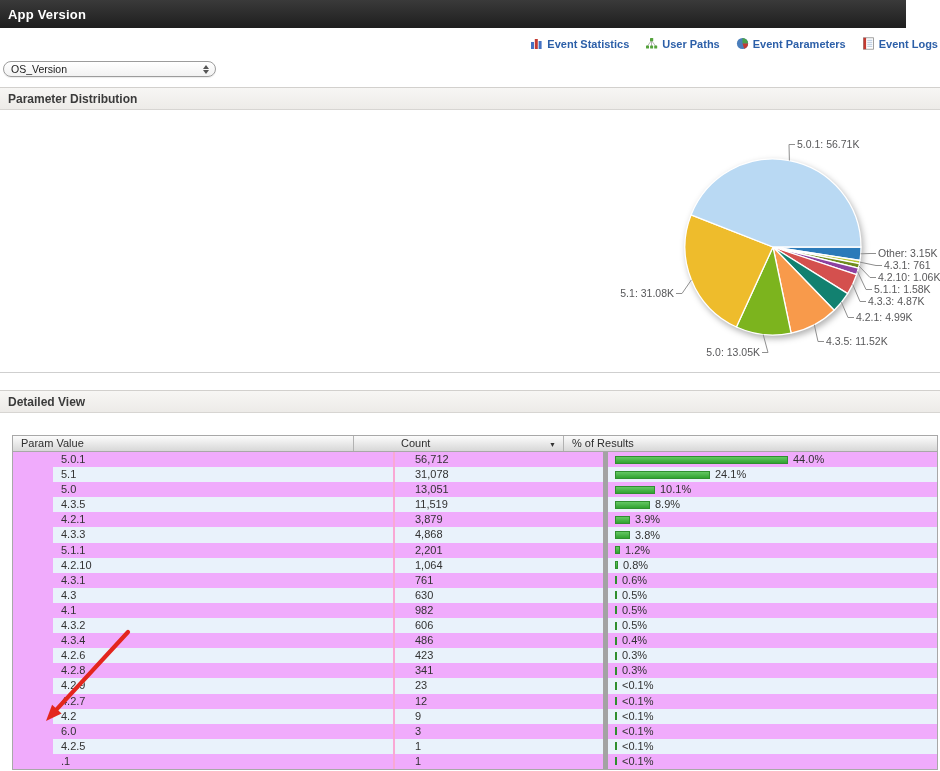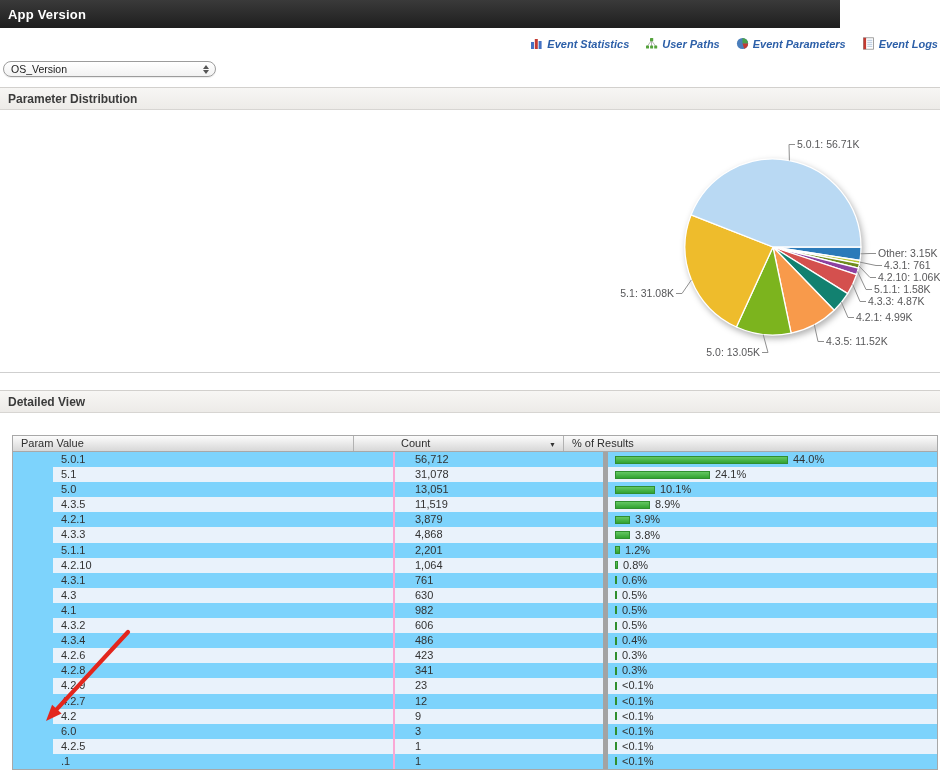--- a/index.html
+++ b/index.html
@@ -1,26 +1,26 @@
 <!DOCTYPE html>
 <html><head>
 <meta charset="utf-8">
 <style>
   * { margin:0; padding:0; box-sizing:border-box; }
   html,body { background:#fff; }
   body { font-family:"Liberation Sans","DejaVu Sans",sans-serif; }
   #page { position:relative; width:940px; height:771px; background:#fff; overflow:hidden; }
 
   
-  .titlebar { position:absolute; top:0; left:0; width:840px; height:28px;
+  .titlebar { position:absolute; top:0; left:0; width:906px; height:28px;
     background:linear-gradient(#3a3a3a,#1e1e1e); display:flex; align-items:center; }
   .titlebar .title { color:#fff; font-size:13px; font-weight:bold; padding-left:8px; letter-spacing:.2px; }
 
   
-  .nav { position:absolute; top:37px; right:2px; display:flex; align-items:center; gap:16px;font-style:italic; }
+  .nav { position:absolute; top:37px; right:2px; display:flex; align-items:center; gap:16px; }
   .nav a { display:flex; align-items:center; gap:4px; text-decoration:none; cursor:pointer; }
   .nav a span.lbl { color:#2c5fa8; font-size:11px; font-weight:bold; }
   .nav svg { display:block; }
 
   
   .select { position:absolute; top:61px; left:3px; width:213px; height:16px;
     background:linear-gradient(#ffffff,#f2f2f2); border:1px solid #9c9c9c; border-radius:8px;
     display:flex; align-items:center; cursor:pointer; box-shadow:0 1px 1px rgba(0,0,0,.08); }
   .select .val { font-size:10.5px; color:#222; padding-left:7px; flex:1; }
   .select .stepper { width:14px; display:flex; flex-direction:column; align-items:center; gap:1px; padding-right:4px; }
@@ -36,21 +36,21 @@
   #sec1-hdr { top:87px; }
   #sec2-hdr { top:390px; }
 
   
   #chart-body { position:absolute; top:111px; left:0; width:940px; height:262px; background:#fff; border-bottom:1px solid #cfcfcf; }
   #pie-svg { position:absolute; top:0; left:0; }
   #pie-svg text { font-family:"Liberation Sans","DejaVu Sans",sans-serif; font-size:10.5px; fill:#58585a; }
   .slices { filter:drop-shadow(2px 3px 3px rgba(0,0,0,.30)); }
 
   
-  .tablewrap { position:absolute; top:435px; left:12px; width:926px; border:1px solid #a8a8a8; background:#7dd3fc; }
+  .tablewrap { position:absolute; top:435px; left:12px; width:926px; border:1px solid #a8a8a8; background:#f0abfc; }
   .thead { display:flex; height:16px; background:linear-gradient(#fcfcfc,#d7d7d7); border-bottom:1px solid #a8a8a8; }
   .th { font-size:11px; color:#2e2e2e; line-height:15px; padding-left:8px; position:relative; cursor:pointer; }
   .th.c1 { width:340px; }
   .th.c2 { width:210px; border-left:1px solid #b2b2b2;padding-left:47px; }
   .th.c3 { flex:1; border-left:1px solid #b2b2b2; }
   .sort-ind { position:absolute; right:7px; top:1px; font-size:7px; color:#333; }
   .tr { display:flex; height:15.1px;margin-left:40px; }
   .tr.alt { background:#e9f2fb; }
   .td { font-size:11px; color:#323232; line-height:15px; overflow:hidden; white-space:nowrap; }
   .td.c1 { width:340px; padding-left:8px; }

